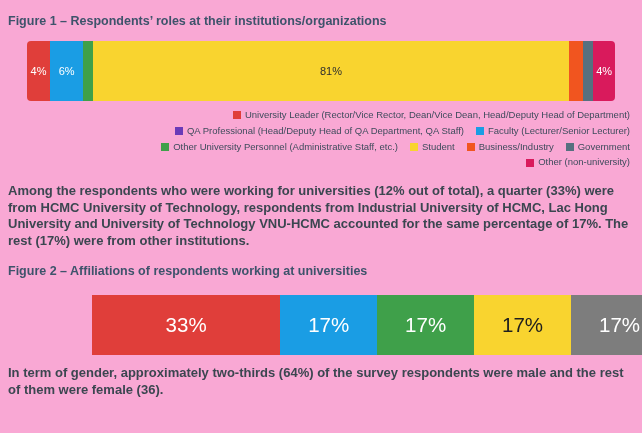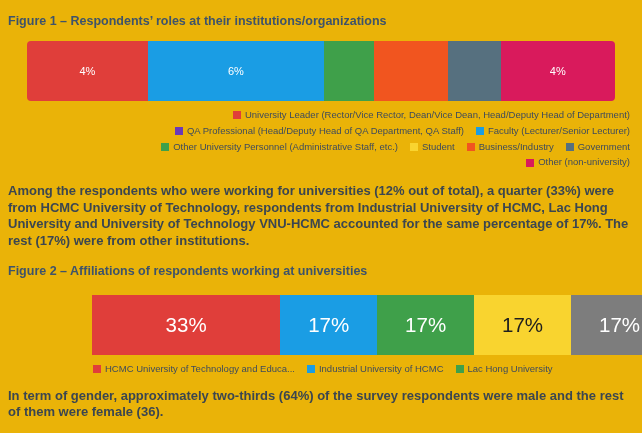--- a/index.html
+++ b/index.html
@@ -1,17 +1,17 @@
 <!DOCTYPE html>
 <html><head>
 <meta charset="utf-8">
 <style>
   html,body{margin:0;padding:0;background:#ffffff;}
   body{width:642px;height:433px;overflow:hidden;font-family:"Liberation Sans",sans-serif;}
-  .page{width:642px;height:433px;background:#eab308;box-sizing:border-box;padding-top:13px;}
+  .page{width:642px;height:433px;background:#f9a8d4;box-sizing:border-box;padding-top:13px;}
   .fig-title{font-size:12.5px;font-weight:bold;color:#3E536B;margin:0 8px;line-height:16px;}
   .bar{display:flex;height:60px;overflow:hidden;}
   .bar1{margin:12px 27px 0 27px;border-radius:4px;}
   .bar2{margin:16px 0 0 44px;width:576px;padding-left:48px;}
   .seg{flex-basis:0;display:flex;align-items:center;justify-content:center;min-width:0;}
   .seg span{white-space:nowrap;}
   .bar1 .seg span{font-size:11px;}
   .bar2 .seg span{font-size:20.5px;}
   .legend{margin-top:7px;font-size:9.5px;color:#3E4B5C;}
   .legend1{padding-left:68px;text-align:right;}
@@ -31,20 +31,23 @@
   <div class="fig-title">Figure 1 – Respondents’ roles at their institutions/organizations</div>
 
   <div class="bar bar1">
       <div class="seg" style="flex-grow: 3.9; background: rgb(224, 62, 58);">
         <span style="color: rgb(255, 255, 255);">4%</span>
       </div>
       <div class="seg" style="flex-grow: 5.7; background: rgb(26, 157, 228);">
         <span style="color: rgb(255, 255, 255);">6%</span>
       </div>
       <div class="seg" style="flex-grow: 1.6; background: rgb(63, 160, 74);"></div>
+      <div class="seg" style="flex-grow: 81; background: rgb(249, 212, 47);">
+        <span style="color: rgb(46, 46, 46);">81%</span>
+      </div>
       <div class="seg" style="flex-grow: 2.4; background: rgb(241, 85, 31);"></div>
       <div class="seg" style="flex-grow: 1.7; background: rgb(86, 112, 127);"></div>
       <div class="seg" style="flex-grow: 3.7; background: rgb(217, 26, 92);">
         <span style="color: rgb(255, 255, 255);">4%</span>
       </div>
     </div>
 
   <div class="legend legend1">
       <div class="legend-row"><span class="legend-item">
           <span class="swatch" style="background: rgb(224, 62, 58);"></span>
@@ -92,27 +95,17 @@
       </div>
       <div class="seg" style="flex-grow: 17; background: rgb(249, 212, 47);">
         <span style="color: rgb(31, 31, 31);">17%</span>
       </div>
       <div class="seg" style="flex-grow: 17; background: rgb(125, 125, 125);">
         <span style="color: rgb(255, 255, 255);">17%</span>
       </div>
     </div>
 
   <div class="legend legend2">
-      <div class="legend-row"><span class="legend-item">
-          <span class="swatch" style="background: rgb(224, 62, 58);"></span>
-          <span>HCMC University of Technology and Educa...</span>
-        </span><span class="legend-item">
-          <span class="swatch" style="background: rgb(26, 157, 228);"></span>
-          <span>Industrial University of HCMC</span>
-        </span><span class="legend-item">
-          <span class="swatch" style="background: rgb(63, 160, 74);"></span>
-          <span>Lac Hong University</span>
-        </span></div>
     </div>
 
   <p class="para para2">In term of gender, approximately two-thirds (64%) of the survey respondents were male and the rest of them were female (36).</p>
 
 </div>
 
 </body></html>

